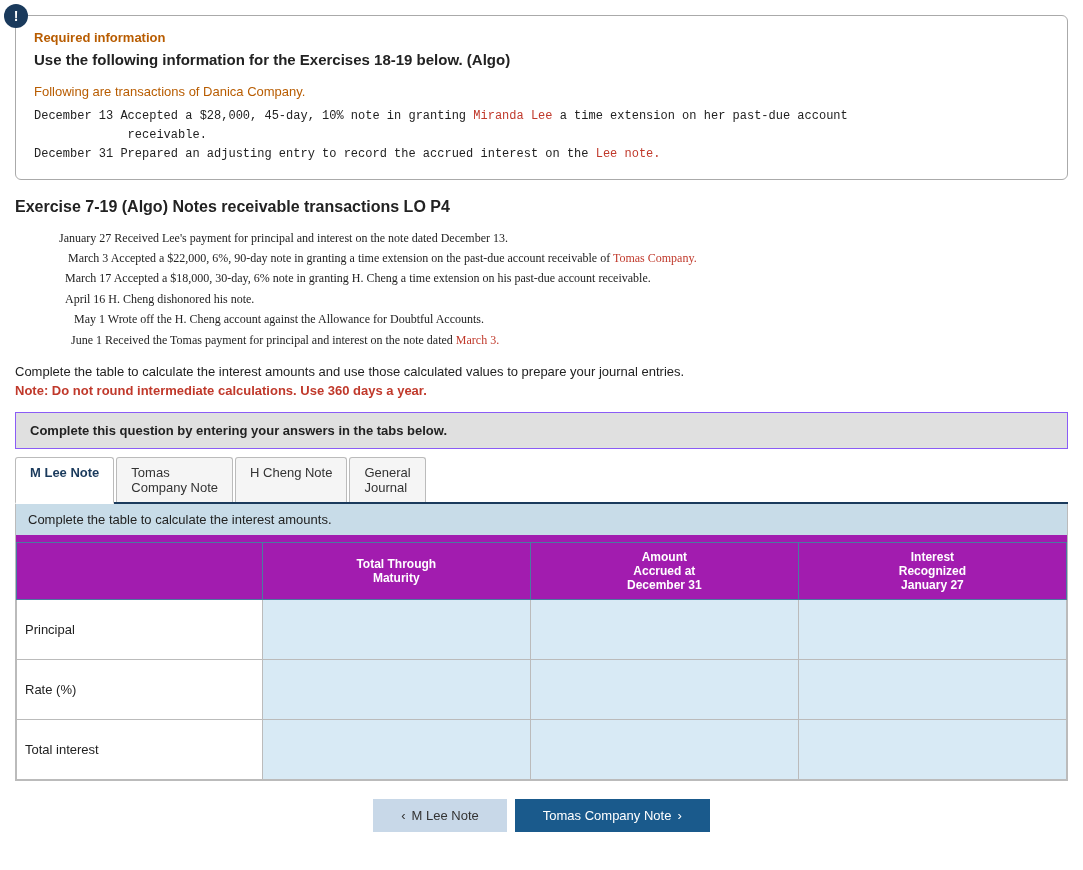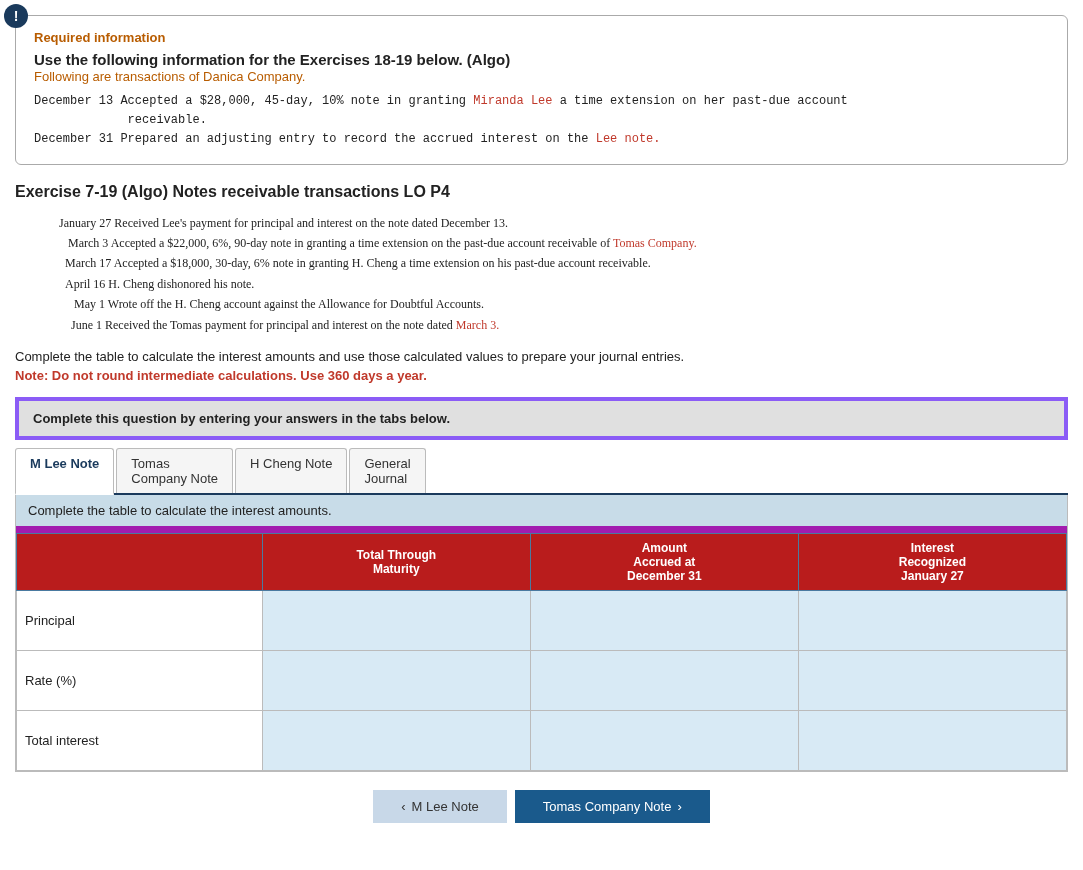--- a/index.html
+++ b/index.html
@@ -37,21 +37,21 @@
     }
     .required-label {
       color: #b85c00;
       font-weight: bold;
       font-size: 13px;
       margin-bottom: 6px;
     }
     .info-title {
       font-weight: bold;
       font-size: 15px;
-      margin-bottom: 1px;
+      margin-bottom: 16px;
     }
     .info-subtitle {
       font-style: italic;
       color: #333;
       margin-bottom: 10px;
       font-size: 13px;
     }
     .info-following {
       color: #b85c00;
       margin-bottom: 8px;
@@ -95,21 +95,21 @@
     .instructions-red {
       font-size: 13px;
       color: #c0392b;
       font-weight: bold;
       margin-bottom: 14px;
     }
 
     
     .question-box {
       background: #e0e0e0;
-      border: 4px solid #8b5cf6;
+      border: 1px solid #8b5cf6;
       padding: 10px 14px;
       font-size: 13px;
       font-weight: bold;
       margin-bottom: 0;
     }
 
     
     .tabs-row {
       display: flex;
       border-bottom: 2px solid #1a3a5c;
@@ -148,21 +148,21 @@
       font-size: 13px;
       border-bottom: 7px solid #a21caf;
     }
 
     
     .interest-table {
       width: 100%;
       border-collapse: collapse;
     }
     .interest-table th {
-      background: #b91c1c;
+      background: #a21caf;
       color: #fff;
       text-align: center;
       padding: 7px 10px;
       font-size: 12px;
       border: 1px solid #4a7aa0;
       font-weight: bold;
     }
     .interest-table td {
       border: 1px solid #bbb;
       padding: 21px 8px;

